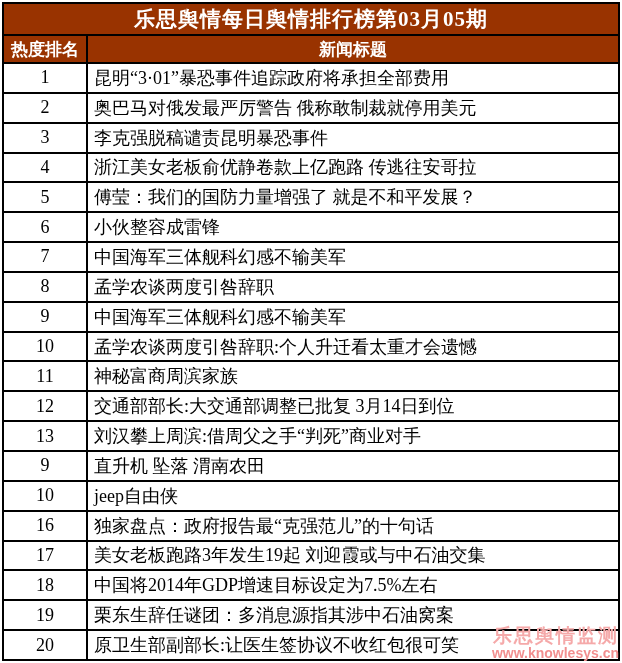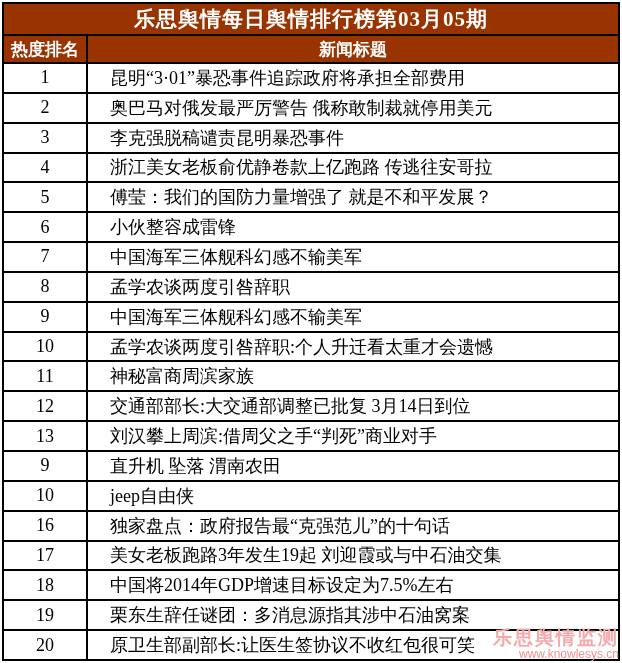--- a/index.html
+++ b/index.html
@@ -49,43 +49,43 @@
     height: 24px;
     margin-left: 48px;
   }
   tbody td.rank {
     text-align: center;
     font-size: 18px;
     color: #000000;
   }
   tbody td.headline {
     text-align: left;
-    padding: 0 22px;
+    padding: 0 6px;
     font-size: 18px;
     color: #000000;
   }
   .watermark {
     position: absolute;
     right: 3px;
     bottom: 2px;
     text-align: right;
     line-height: 1.05;
     font-family: "Liberation Sans", sans-serif;
     pointer-events: none;
   }
   .wm-brand {
     color: var(--wm-pink, #f5a9a9);
     font-size: 19px;
     font-weight: bold;
     letter-spacing: 2px;
   }
   .wm-url {
     color: var(--wm-url, #f28f8f);
-    font-size: 12px;
-    font-weight: normal;
+    font-size: 14px;
+    font-weight: bold;
   }
 </style>
 </head>
 <body>
 
 <div class="sheet">
   <table class="ranking">
     <colgroup>
       <col class="rank-col">
       <col>

